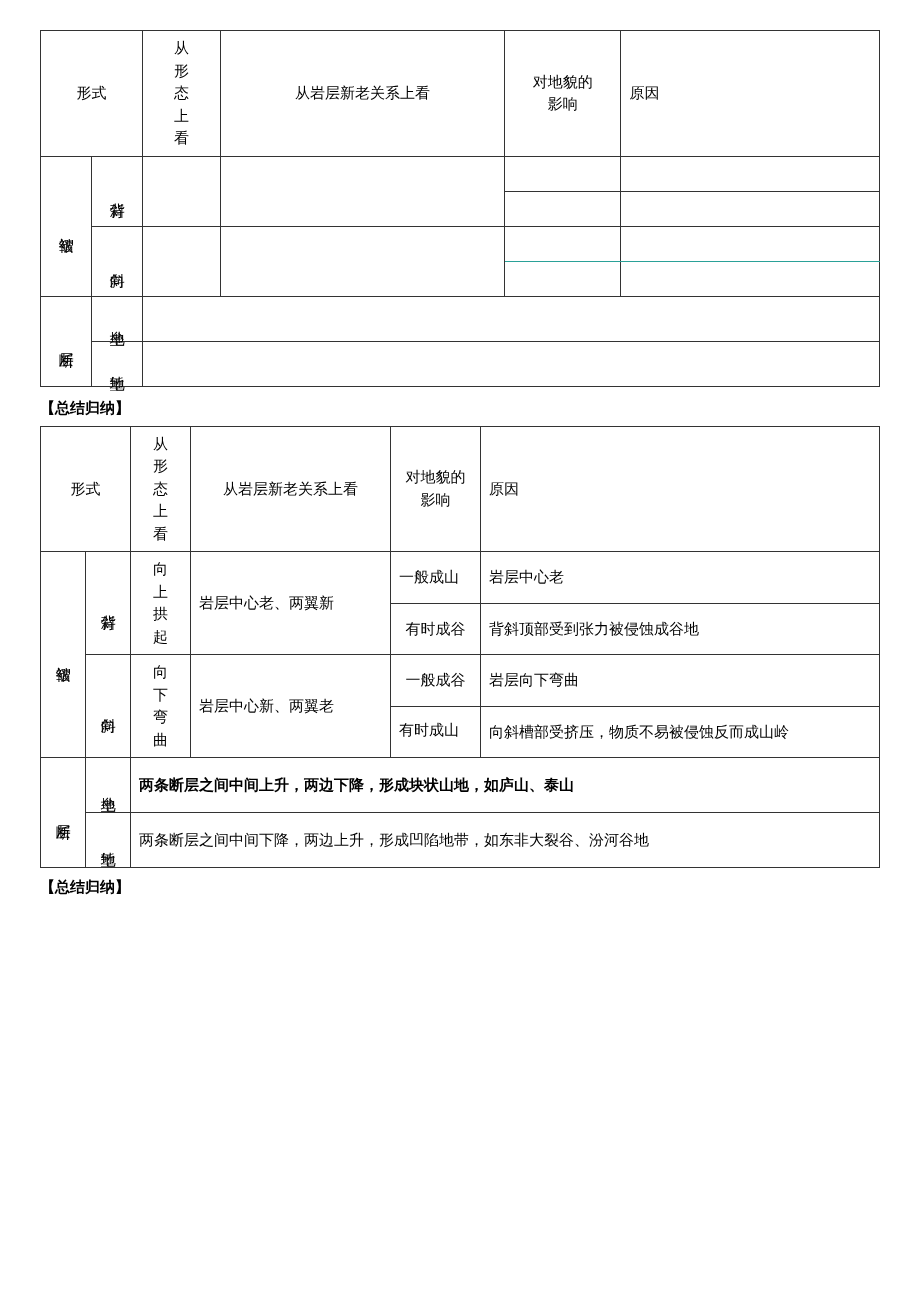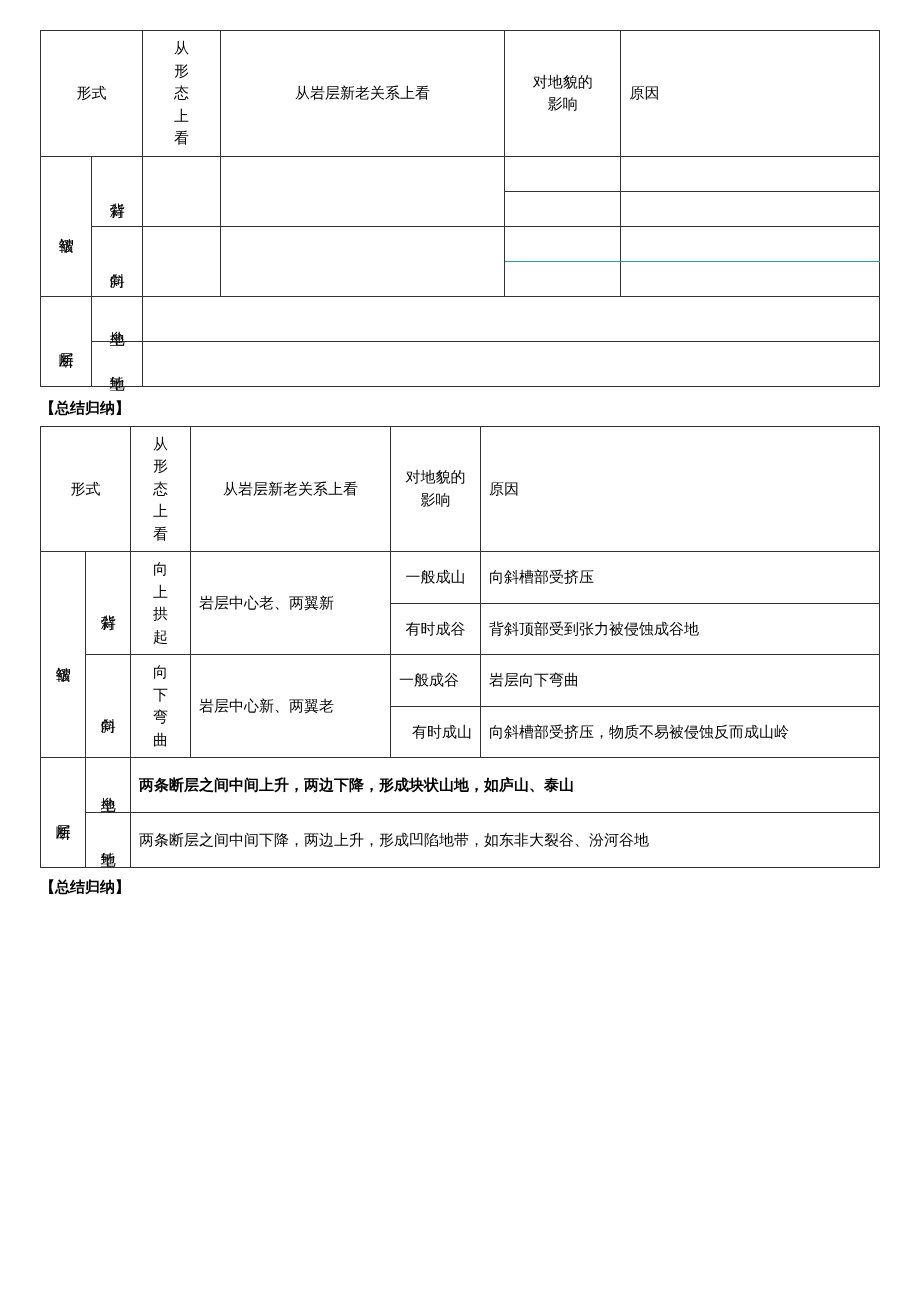--- a/index.html
+++ b/index.html
@@ -108,37 +108,37 @@
     <td style="text-align:center; width:200px;">从岩层新老关系上看</td>
     <td style="text-align:center; width:90px;">对地貌的<br>影响</td>
     <td style="width:auto;">原因</td>
   </tr>
 
   <tr>
     <td rowspan="4" class="rotate-cell">褶皱</td>
     <td rowspan="2" class="rotate-cell">背斜</td>
     <td rowspan="2" style="text-align:center;">向<br>上<br>拱<br>起</td>
     <td rowspan="2">岩层中心老、两翼新</td>
-    <td style="text-align:center; height:40px;">一般成山</td>
-    <td>向斜槽部受挤压</td>
+    <td style="height:40px;">一般成山</td>
+    <td>岩层中心老</td>
   </tr>
   <tr>
     <td style="text-align:center; height:40px;margin-top:48px;">有时成谷</td>
     <td>背斜顶部受到张力被侵蚀成谷地</td>
   </tr>
 
   <tr>
     <td rowspan="2" class="rotate-cell">向斜</td>
     <td rowspan="2" style="text-align:center;">向<br>下<br>弯<br>曲</td>
     <td rowspan="2">岩层中心新、两翼老</td>
-    <td style="text-align:left; height:40px;">一般成谷</td>
+    <td style="text-align:center; height:40px;">一般成谷</td>
     <td>岩层向下弯曲</td>
   </tr>
   <tr>
-    <td style="text-align:right; height:40px;">有时成山</td>
+    <td style="text-align:left; height:40px;font-family:Liberation Mono, monospace;">有时成山</td>
     <td>向斜槽部受挤压，物质不易被侵蚀反而成山岭</td>
   </tr>
 
   <tr>
     <td rowspan="2" class="rotate-cell">断层</td>
     <td class="rotate-cell">地垒</td>
     <td colspan="4" style="height:55px; line-height:1.8;font-weight:bold;">两条断层之间中间上升，两边下降，形成块状山地，如庐山、泰山</td>
   </tr>
   <tr>
     <td class="rotate-cell">地堑</td>

